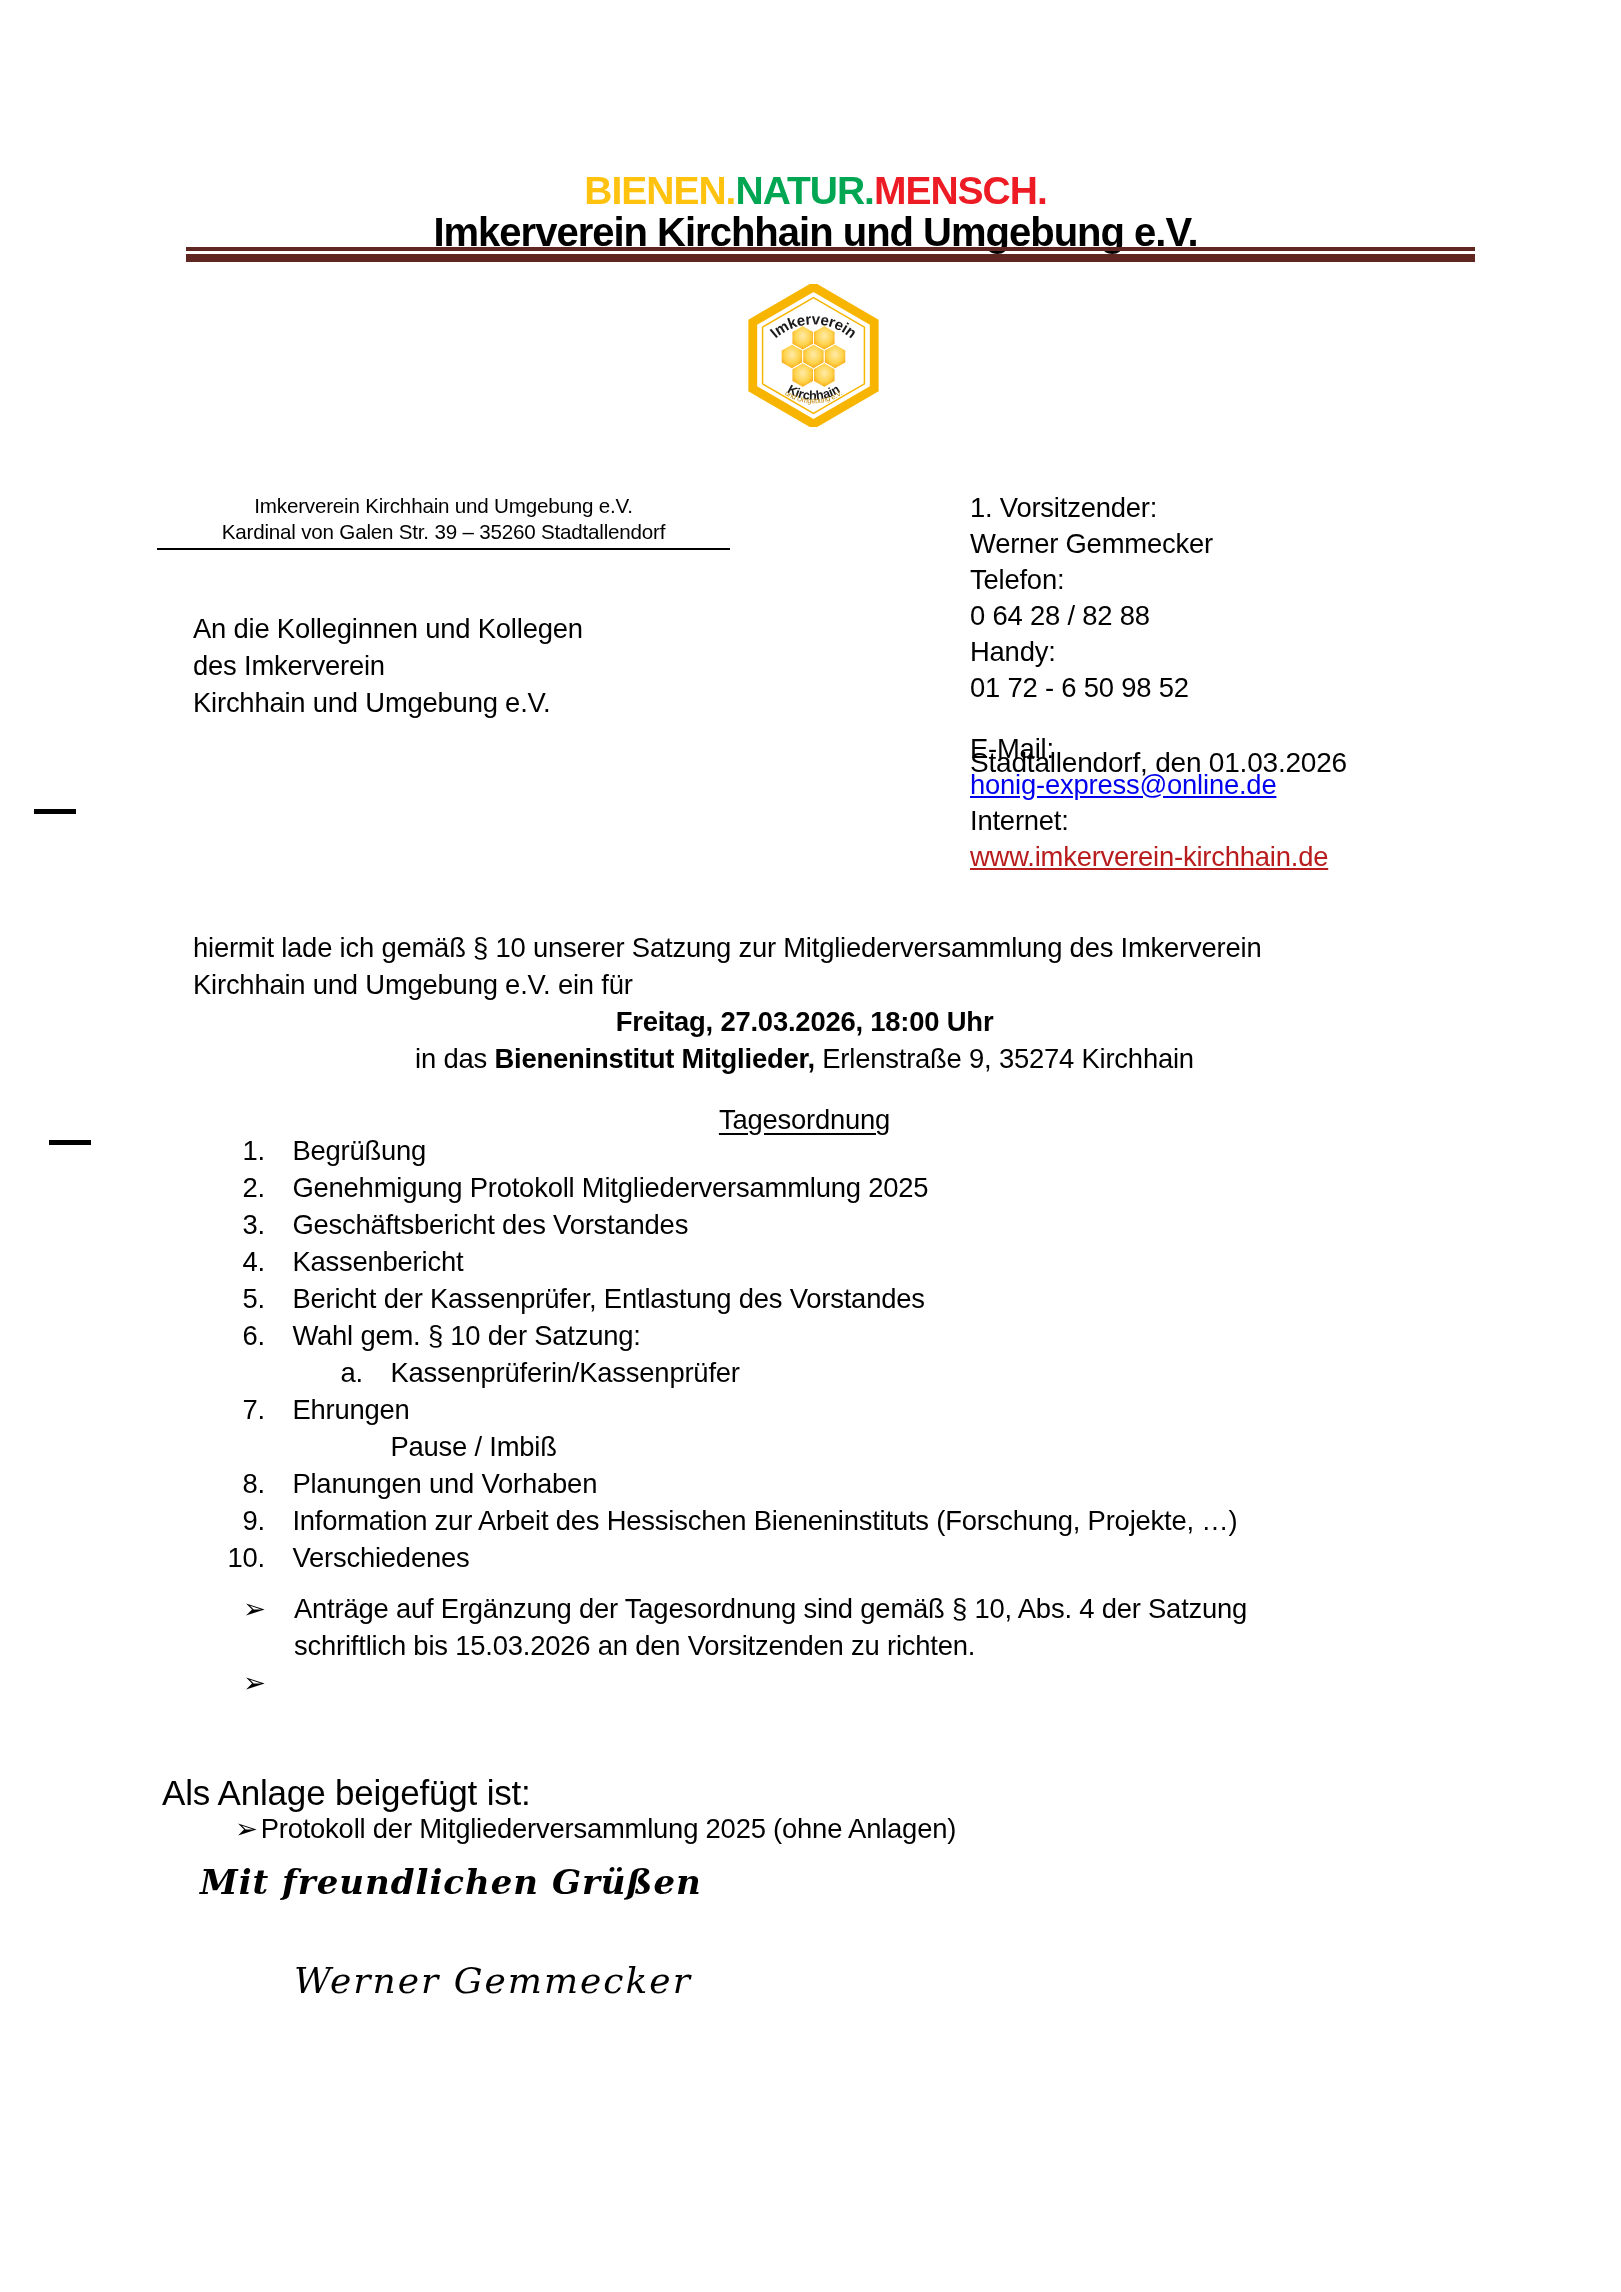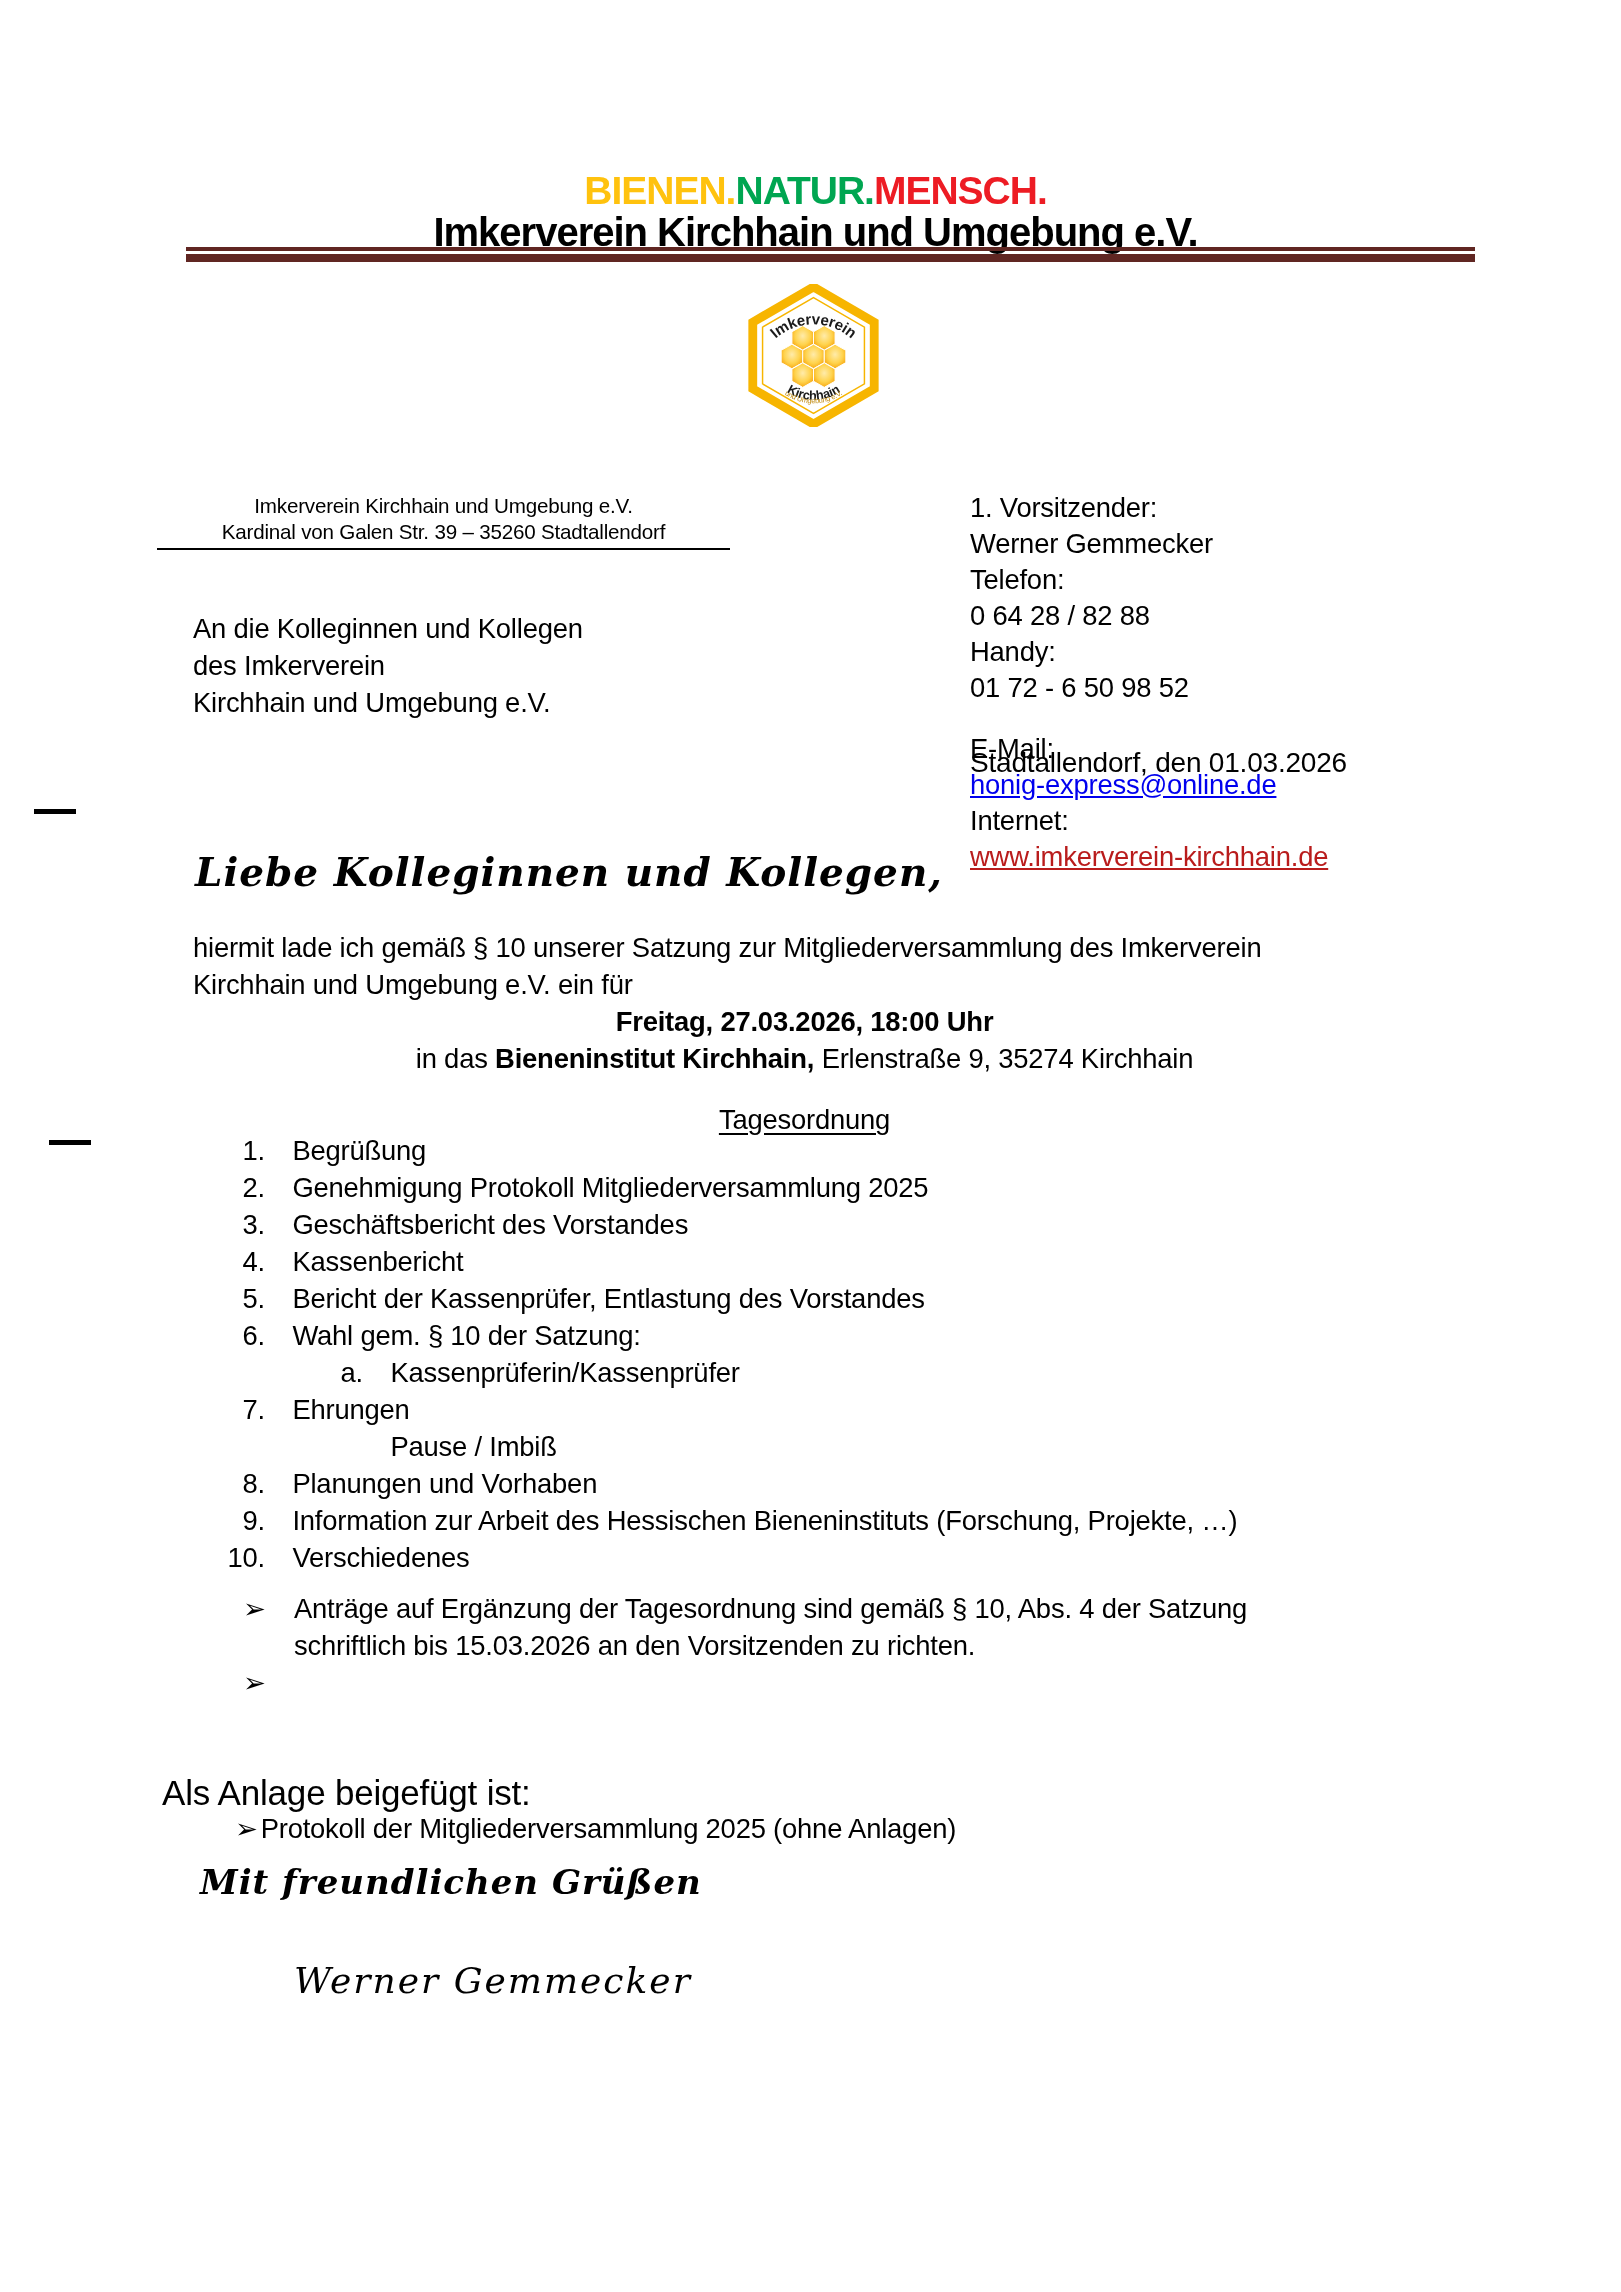--- a/index.html
+++ b/index.html
@@ -142,27 +142,26 @@
       <span class="contact-label">Internet:</span>
       <a class="link" style="color: #b91c1c;">www.imkerverein-kirchhain.de</a>
     </div>
   </div>
 
   <div class="dateline">Stadtallendorf, den 01.03.2026</div>
 
   <div class="fold-mark fold-1"></div>
   <div class="fold-mark fold-2"></div>
 
-  <div class="salutation script">Liebe Kolleginnen und Kollegen,</div>
 
   <div class="intro">
     <div>hiermit lade ich gemäß § 10 unserer Satzung zur Mitgliederversammlung des Imkerverein</div>
     <div>Kirchhain und Umgebung e.V. ein für</div>
     <div class="center bold">Freitag, 27.03.2026, 18:00 Uhr</div>
-    <div class="center"><span>in das </span><span class="bold">Bieneninstitut Kirchhain,</span><span> Erlenstraße 9, 35274 Kirchhain</span></div>
+    <div class="center"><span>in das </span><span class="bold">Bieneninstitut Mitglieder,</span><span> Erlenstraße 9, 35274 Kirchhain</span></div>
   </div>
 
   <div class="agenda-title">Tagesordnung</div>
   <div class="agenda">
     <div class="ag-row">
         <span class="ag-marker">1.</span>
         <span>Begrüßung</span>
       </div>
     <div class="ag-row">
         <span class="ag-marker">2.</span>

